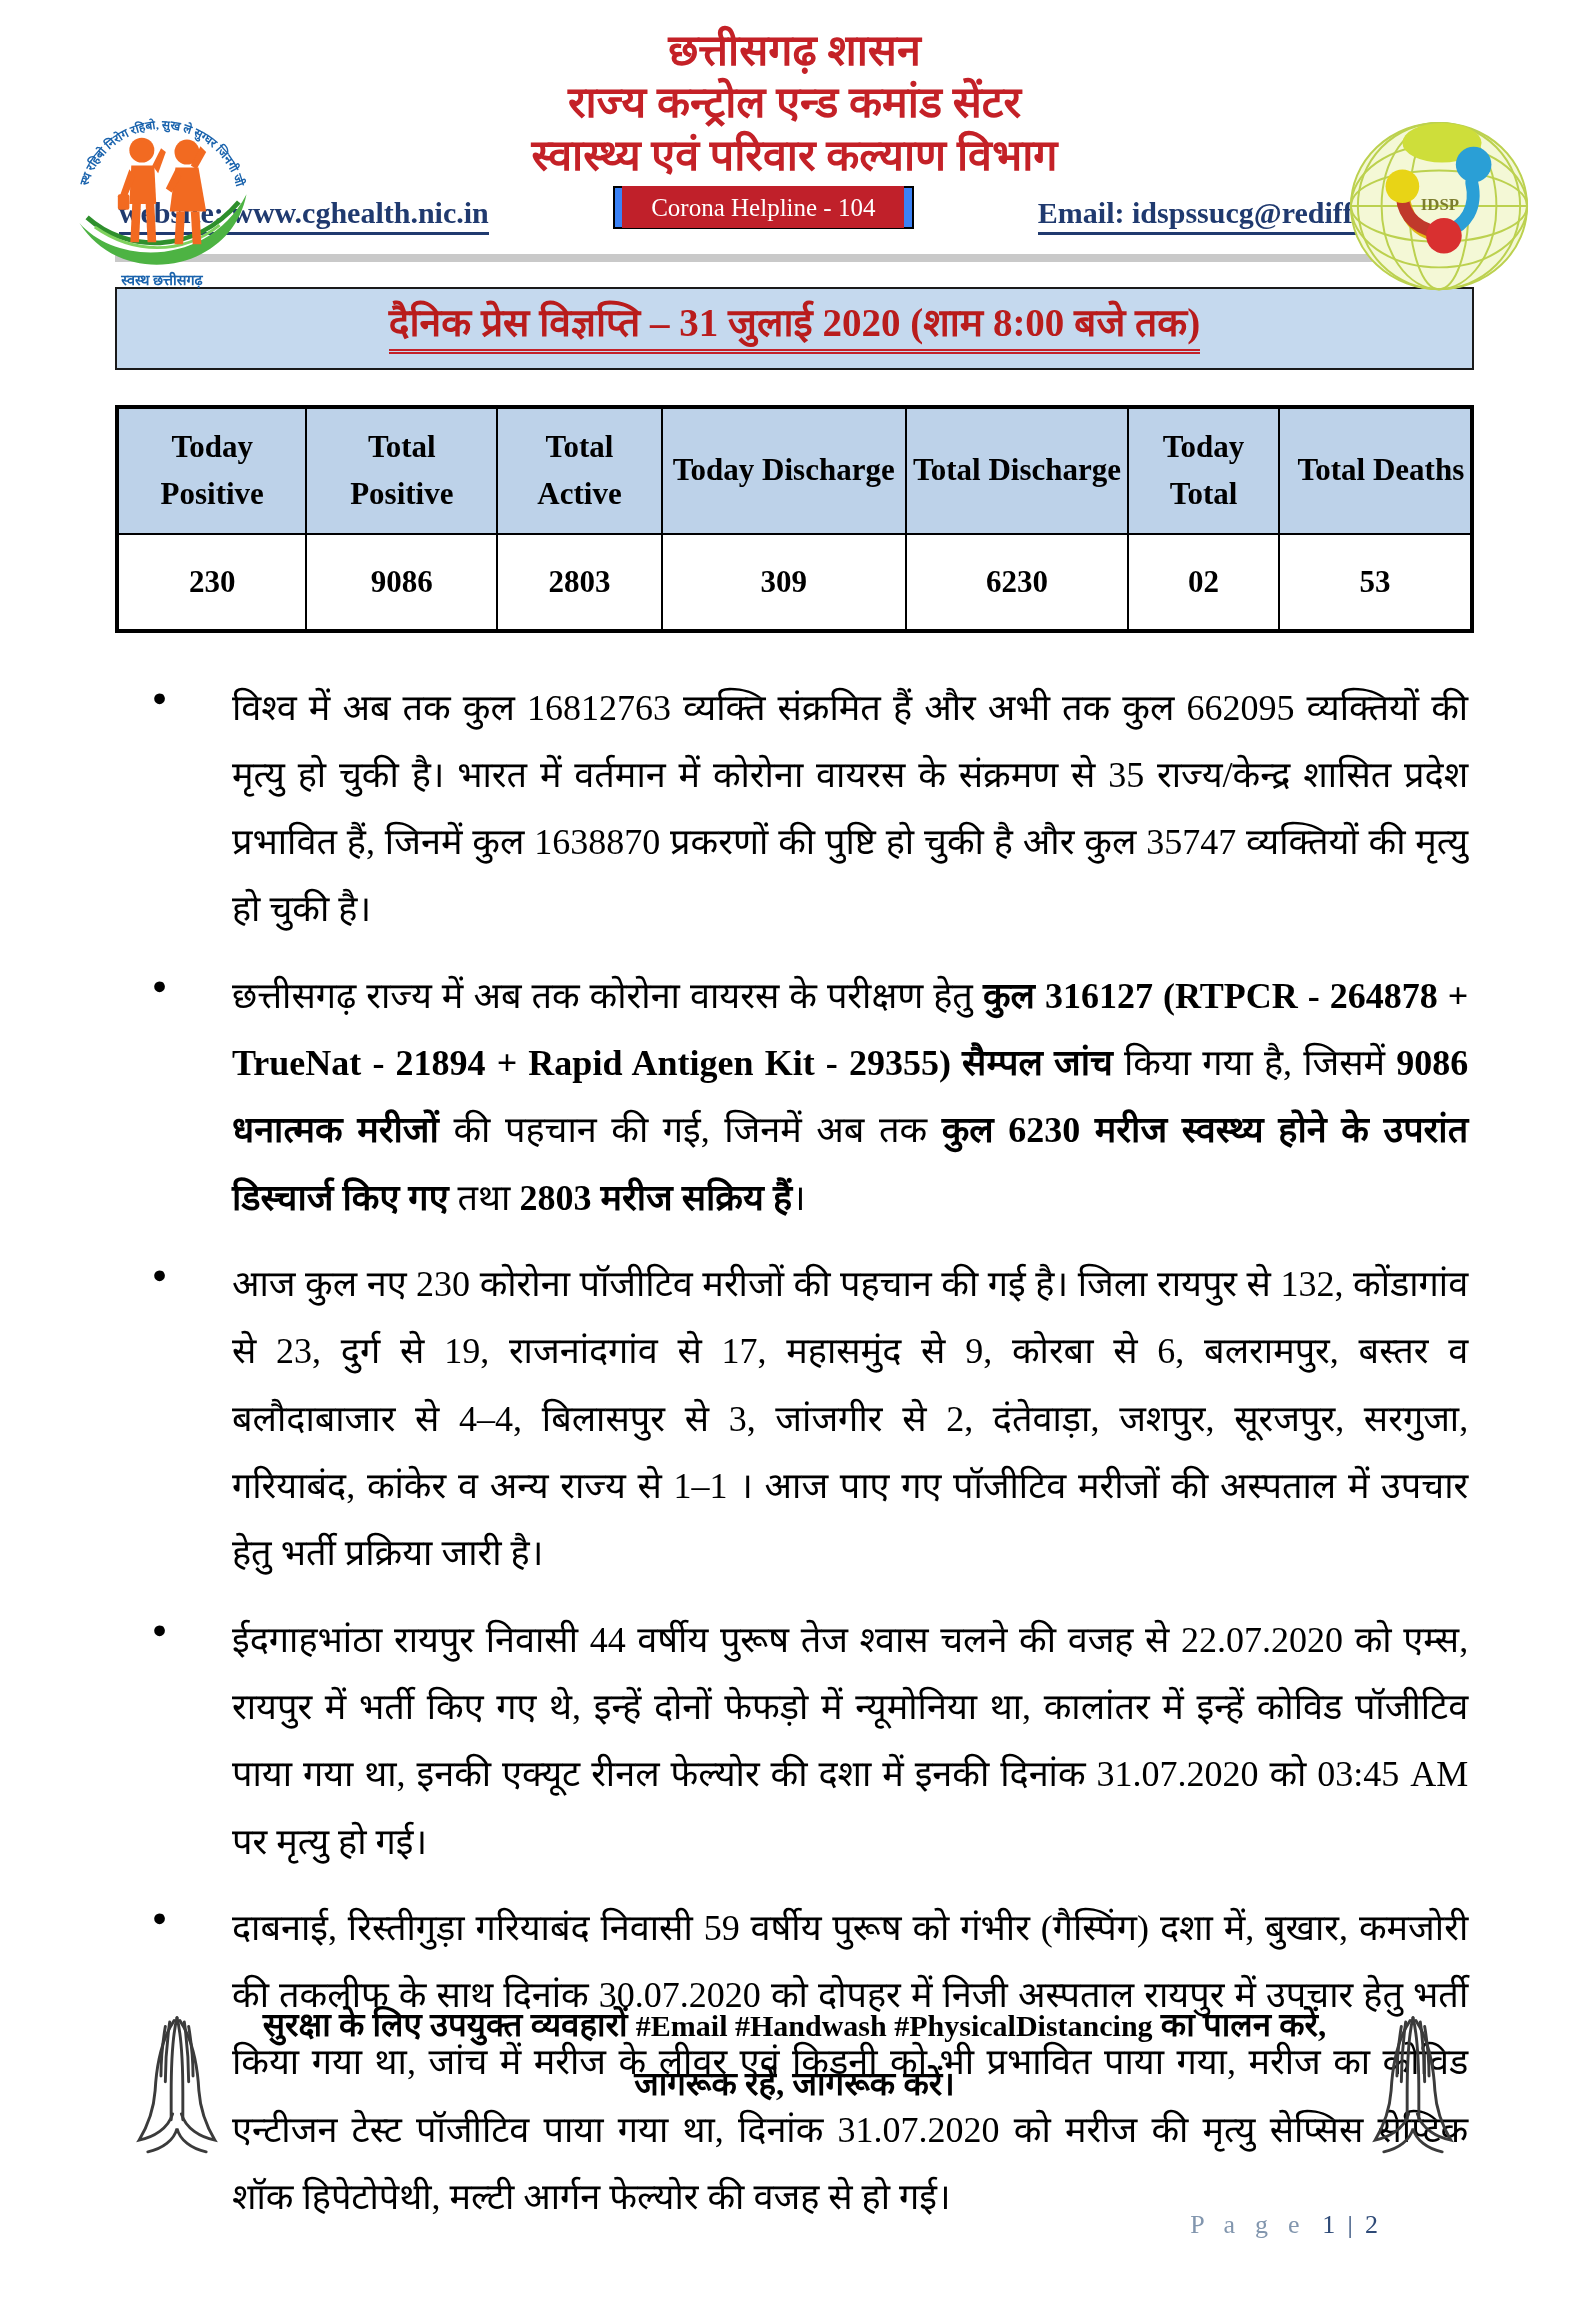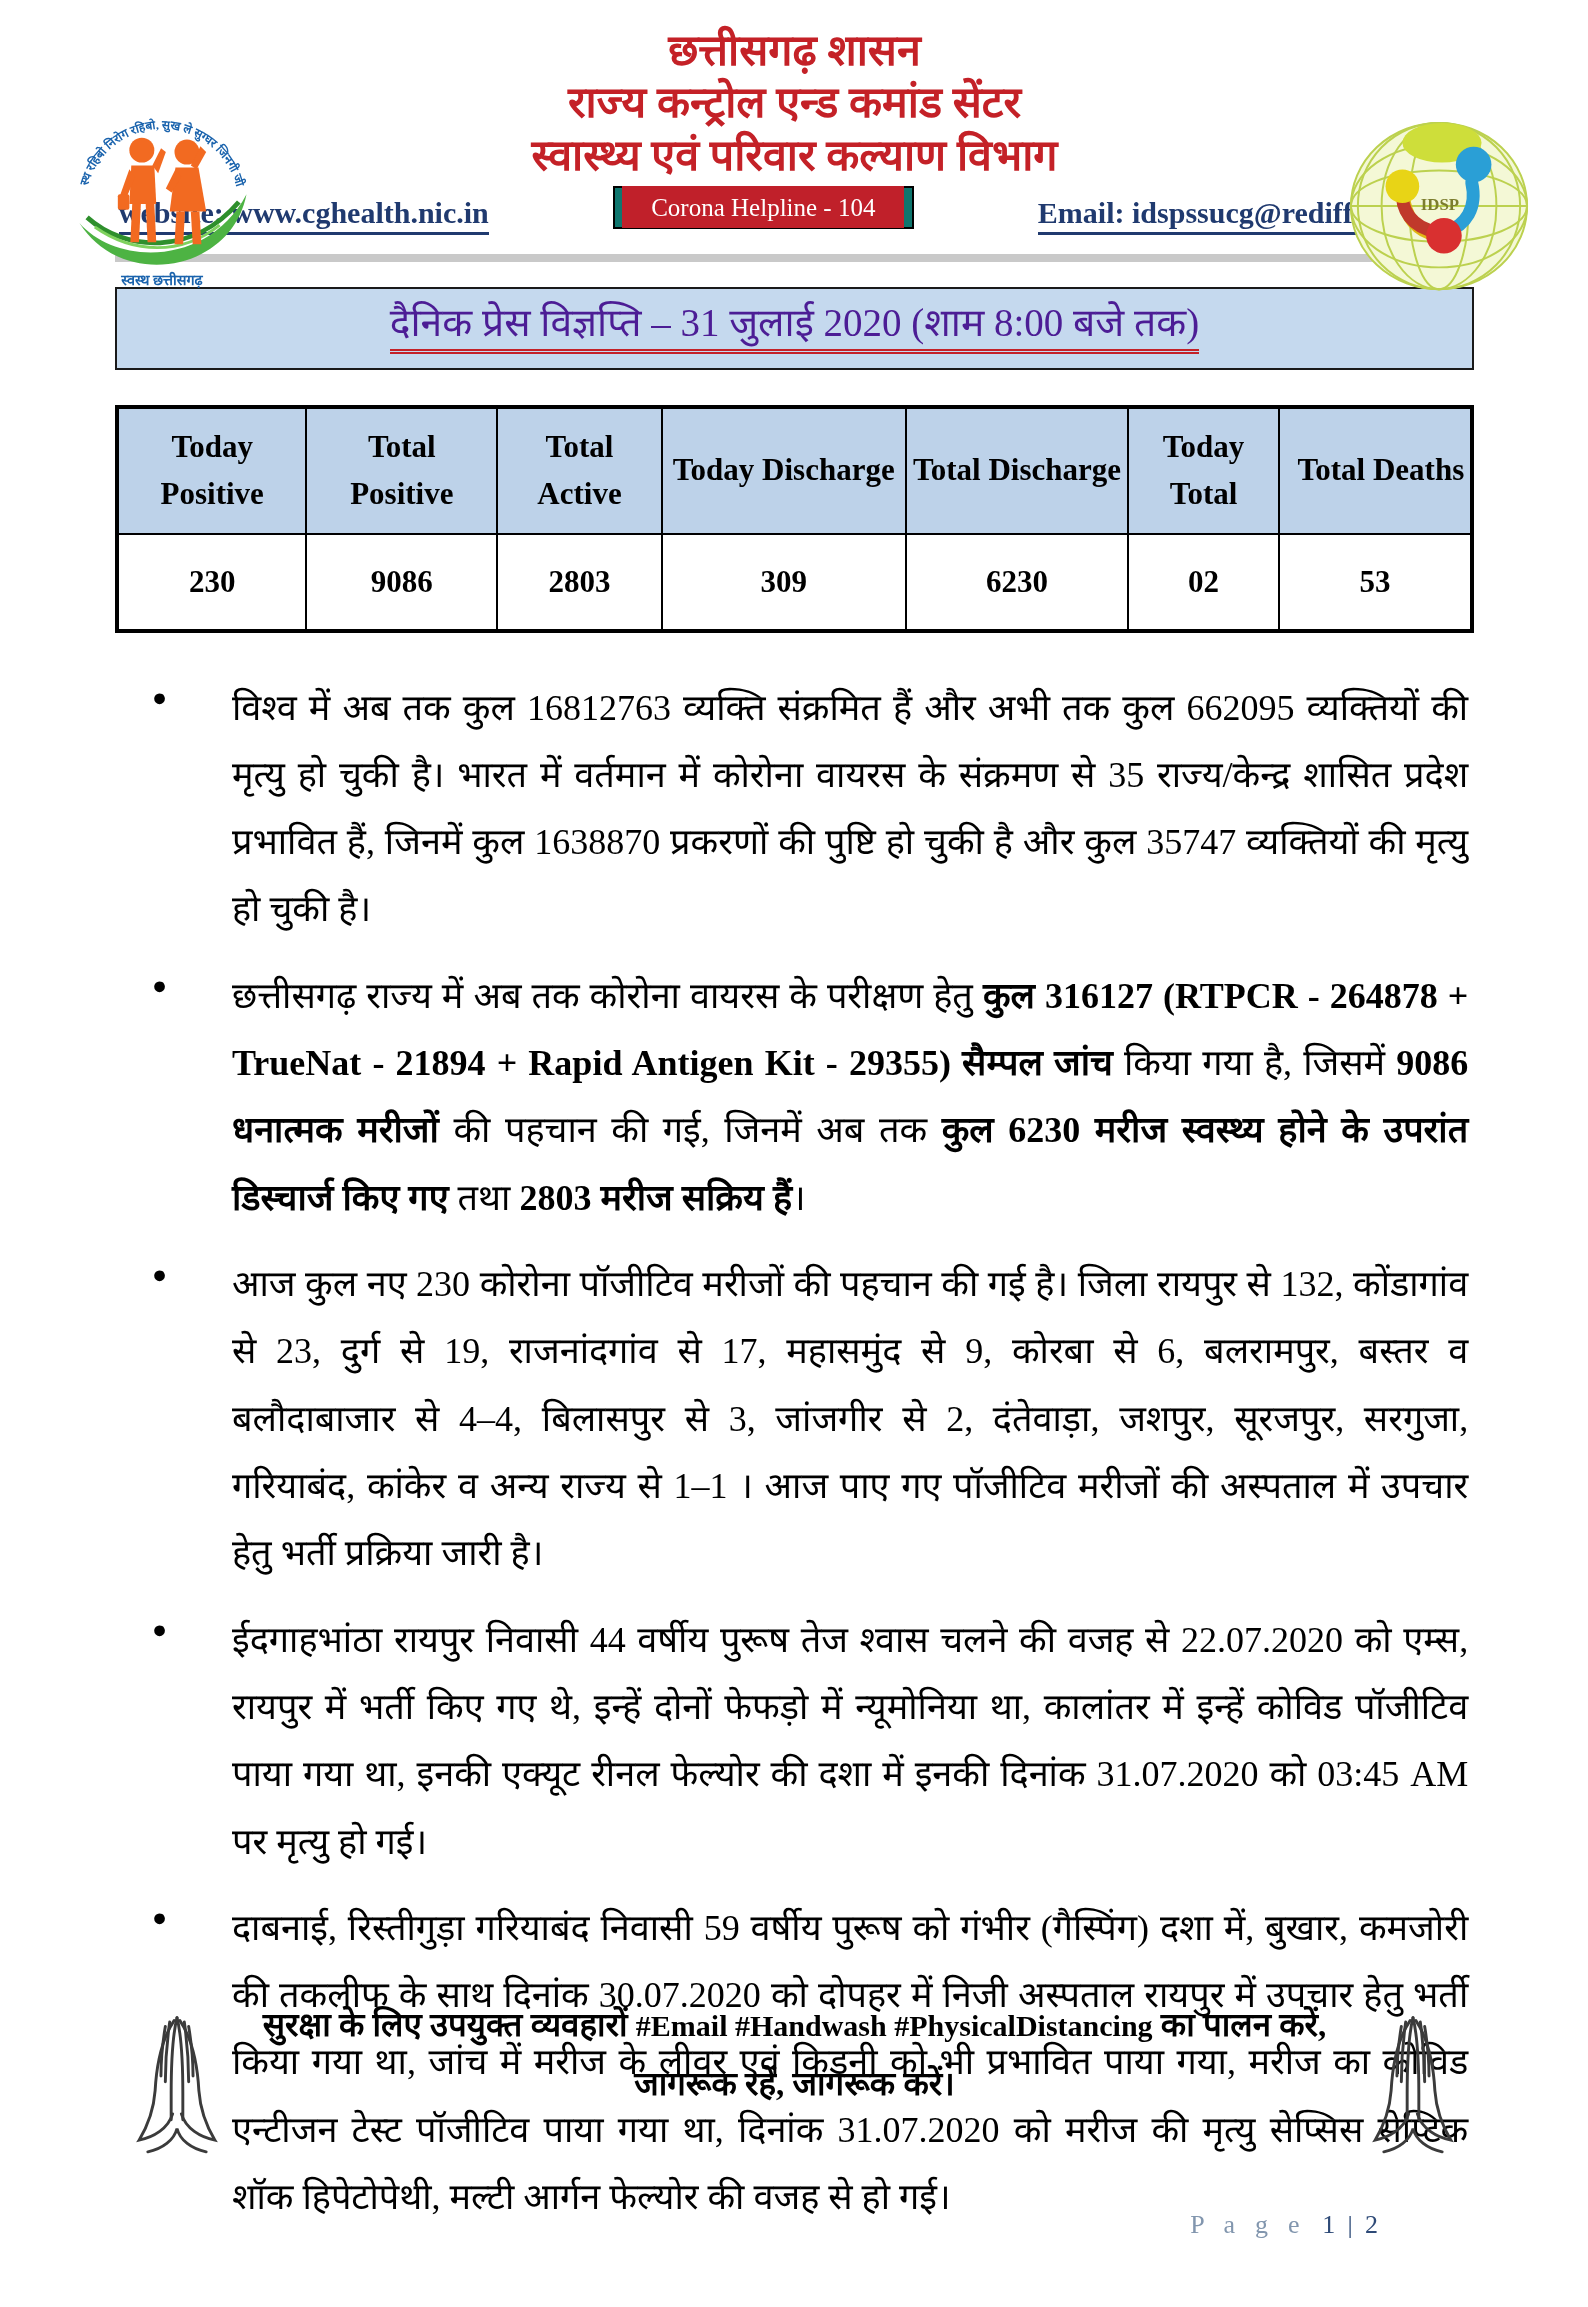--- a/index.html
+++ b/index.html
@@ -28,40 +28,40 @@
     margin-top:13.4px;
     display:flex; align-items:center; justify-content:space-between;
     padding:0 3.8px;
   }
   .contact-link{
     color:#203a6f; font-weight:bold; font-size:30px;
     border-bottom:3.8px solid #203a6f; padding-bottom:1.9px;
     white-space:nowrap;
   }
   .helpline-box{
-    border:2.9px solid #000; background:#0f766e; padding:5.8px 7.7px;
+    border:2.9px solid #000; background:#3b82f6; padding:5.8px 7.7px;
     margin-top:-15.4px;
   }
   .helpline-inner{
     background:#c0202a; color:#ffffff; font-size:25px;
     padding:7.7px 29px; white-space:nowrap;
   }
   .gray-rule{ margin-top:19px; height:8.6px; background:#c9c9c9; }
 
   
   .banner{
     margin-top:25px;
     border:2.9px solid #1a1a1a;
     background:#c5d9ee;
     text-align:center;
     padding:11.5px 7.7px 13.4px 7.7px;
   }
   .banner-text{
     display:inline-block;
-    color:#4c1d95; font-weight:normal; font-size:39px;
+    color:#b91c1c; font-weight:bold; font-size:39px;
     border-bottom:5.8px double #c42127;
     padding-bottom:3.8px;
     line-height:1.15;
   }
 
   
   table.stats{
     width:100%; margin-top:35px;
     border-collapse:collapse; border:4.8px solid #000;
     table-layout:fixed;

